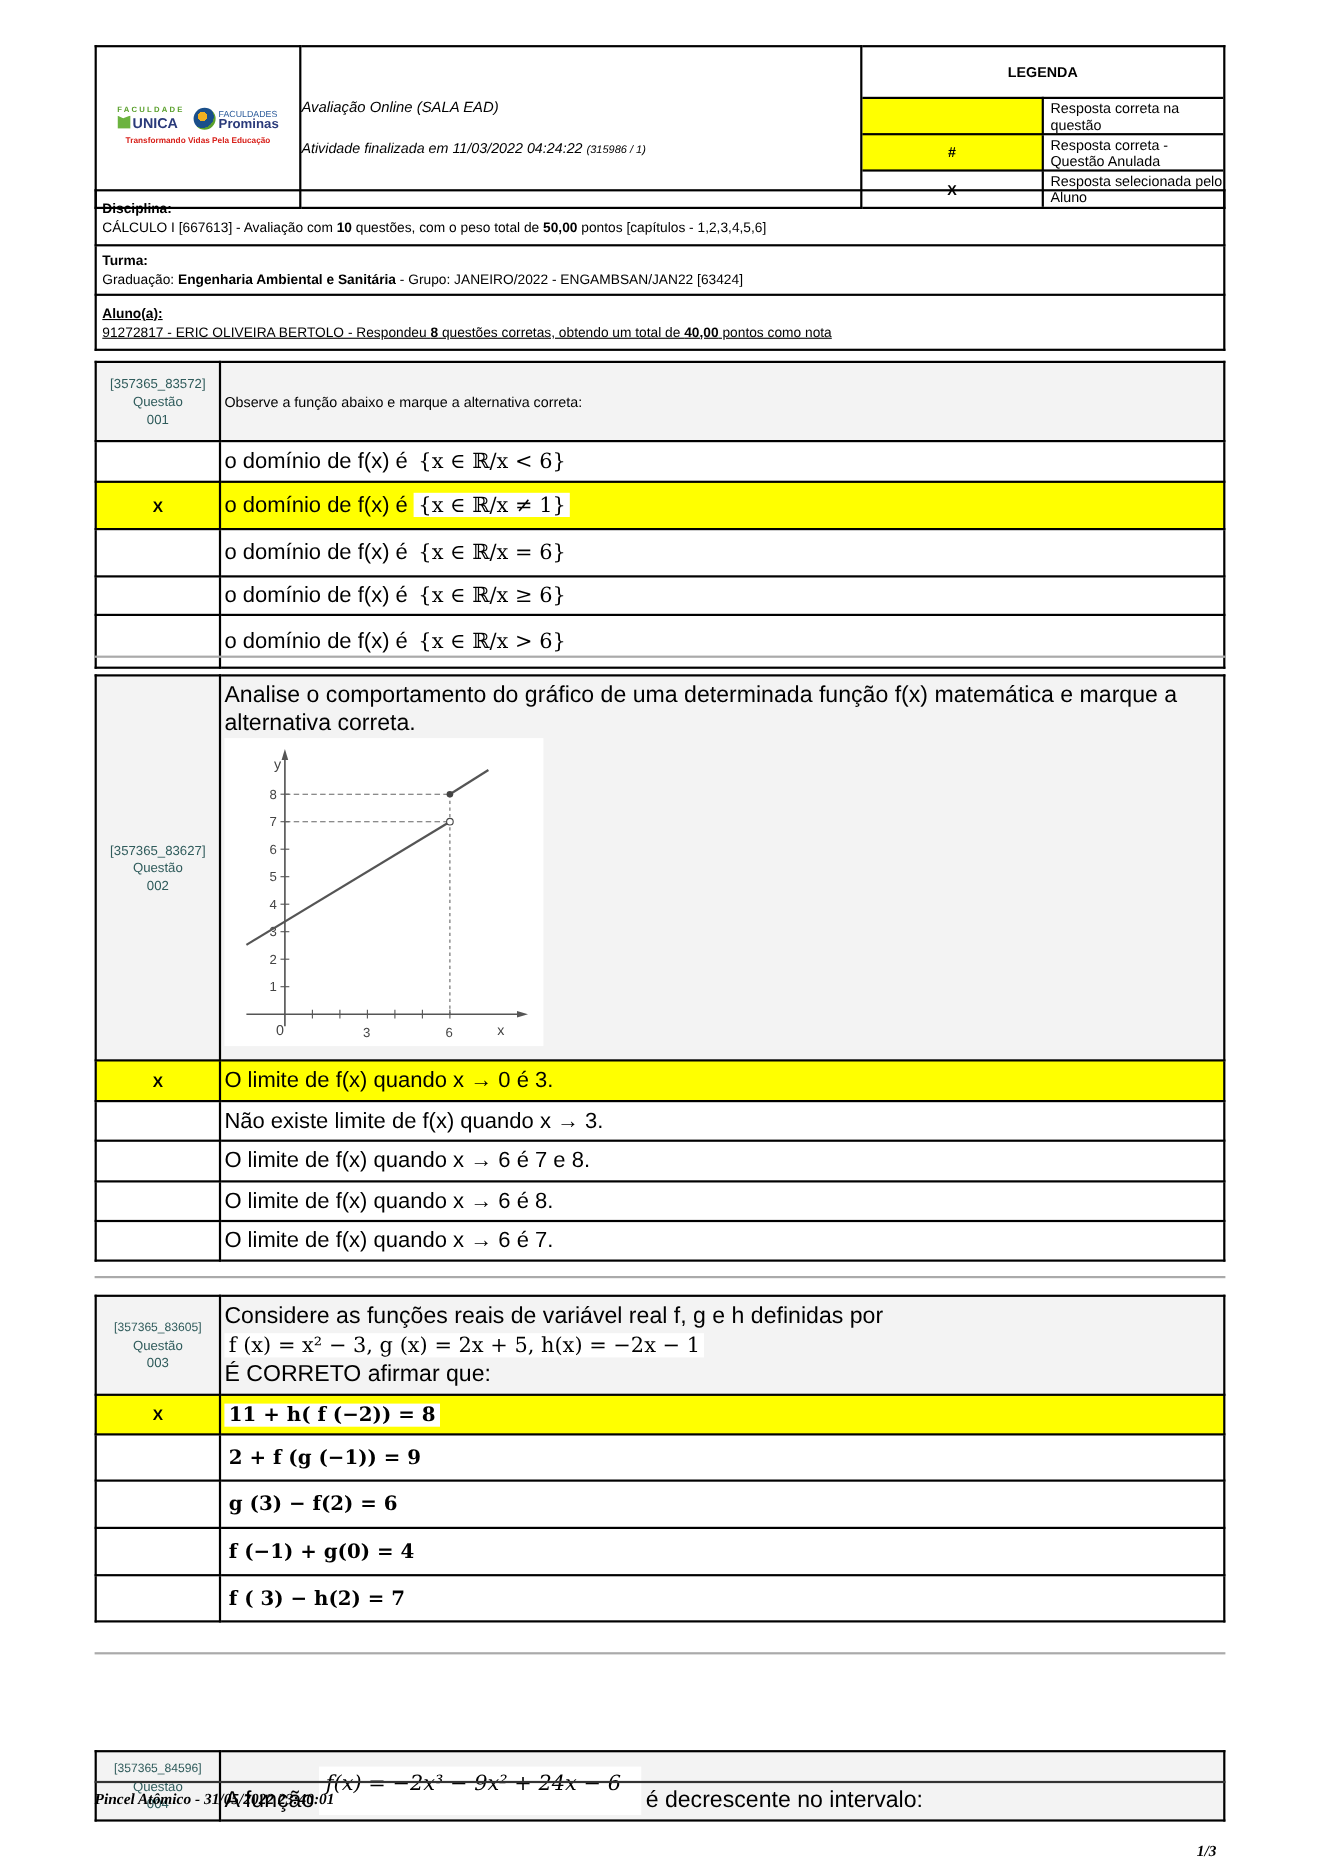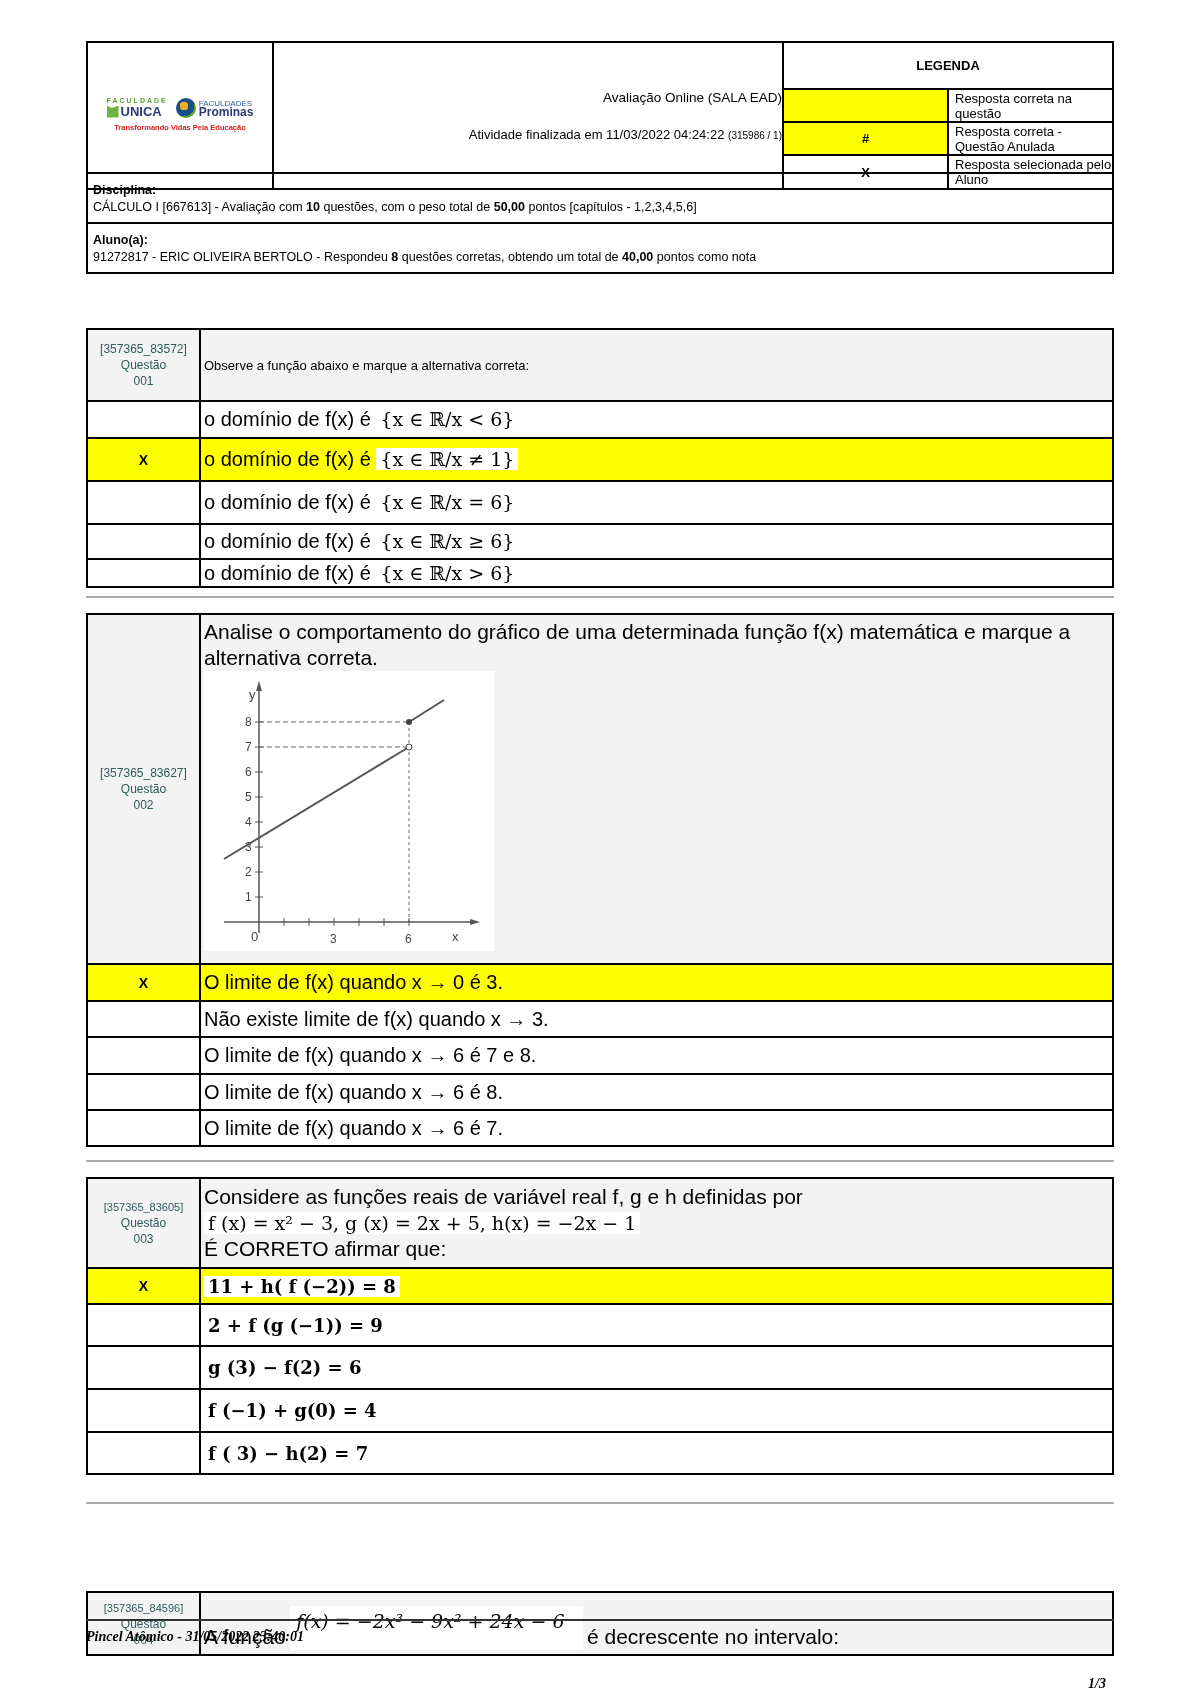--- a/index.html
+++ b/index.html
@@ -4,21 +4,21 @@
 <style>
   * { box-sizing: border-box; margin: 0; padding: 0; }
   html, body { width: 1200px; height: 1696px; background: #ffffff; overflow: hidden; }
   body { position: relative; font-family: "Liberation Sans", sans-serif; color: #000; }
   table { border-collapse: collapse; position: absolute; left: 86px; width: 1028px; table-layout: fixed; }
   td { border: 2px solid #000; vertical-align: middle; }
 
   
   .hdr td { }
   .logo-cell { width: 186px; text-align: center; }
-  .title-cell { text-align: right; font-size: 13px; }
+  .title-cell { text-align: left; font-size: 13px; font-style: italic; }
   .title-cell .t1 { font-weight: normal; font-size: 13.5px; margin-bottom: 22px; }
   .title-cell .t2 { font-size: 13px; }
   .title-cell .t2 small { font-size: 10px; }
   .legend-cell { width: 330px; padding: 0; vertical-align: top; }
   .legend { width: 100%; border-collapse: collapse; position: static; table-layout: fixed; }
   .legend td { border: none; border-bottom: 2px solid #000; font-size: 13px; height: 33px; }
   .legend tr:last-child td { border-bottom: none; }
   .legend td.sym { width: 62px; text-align: center; font-weight: bold; border-right: 2px solid #000; }
   .legend td.desc { padding-left: 6px; }
   .legend td.head { text-align: center; font-weight: bold; height: 46px; }
@@ -110,21 +110,27 @@
   </table>
 
 <table class="info" style="top:172px;">
   <tbody>
       <tr style="height:50px;">
         <td>
     <div class="lbl">Disciplina:</div>
     <div><span>CÁLCULO I [667613] - Avaliação com </span><b>10</b><span> questões, com o peso total de </span><b>50,00</b><span> pontos [capítulos - 1,2,3,4,5,6]</span></div>
   </td>
       </tr>
-  <tr style="height:50px;">
+  <tr style="height:45px;">
+        <td>
+    <div class="lbl">Turma:</div>
+    <div><span>Graduação: </span><b>Engenharia Ambiental e Sanitária</b><span> - Grupo: JANEIRO/2022 - ENGAMBSAN/JAN22 [63424]</span></div>
+  </td>
+      </tr>
+  <tr style="height:50px;text-decoration:underline;">
         <td>
     <div class="lbl">Aluno(a):</div>
     <div><span>91272817 - ERIC OLIVEIRA BERTOLO - Respondeu </span><b>8</b><span> questões corretas, obtendo um total de </span><b>40,00</b><span> pontos como nota</span></div>
   </td>
       </tr>
 </tbody>
   </table>
 
 <table class="q" style="top:328px;">
   <tbody>
@@ -145,21 +151,21 @@
     <td class="opt"><span>o domínio de f(x) é</span> <span class="math">{x ∈ ℝ/x ≠ 1}</span></td>
   </tr>
   <tr style="height:43px;">
     <td class="mark"></td>
     <td class="opt"><span>o domínio de f(x) é</span> <span class="math">{x ∈ ℝ/x = 6}</span></td>
   </tr>
   <tr style="height:35px;">
     <td class="mark"></td>
     <td class="opt"><span>o domínio de f(x) é</span> <span class="math">{x ∈ ℝ/x ≥ 6}</span></td>
   </tr>
-  <tr style="height:28px;">
+  <tr style="height:48px;">
     <td class="mark"></td>
     <td class="opt"><span>o domínio de f(x) é</span> <span class="math">{x ∈ ℝ/x &gt; 6}</span></td>
   </tr>
 </tbody>
   </table>
 
 <div class="sep" style="top:596px;"></div>
 
 <table class="q" style="top:613px;">
   <tbody>

